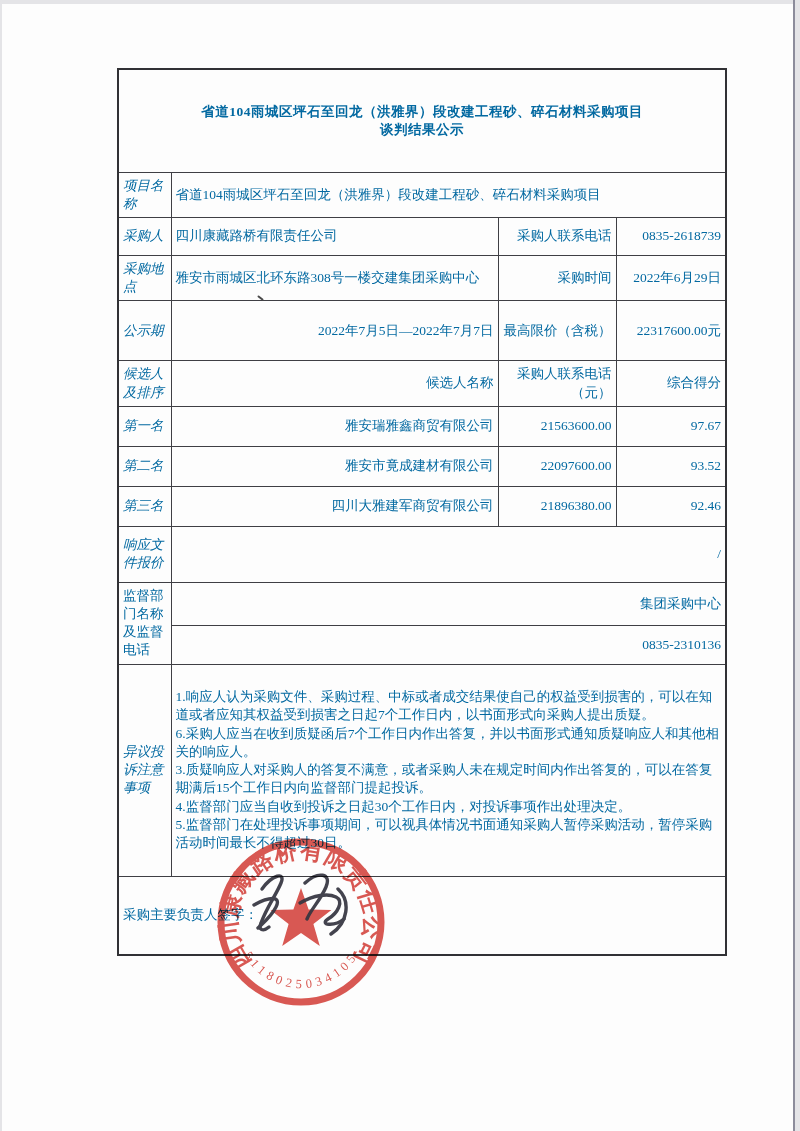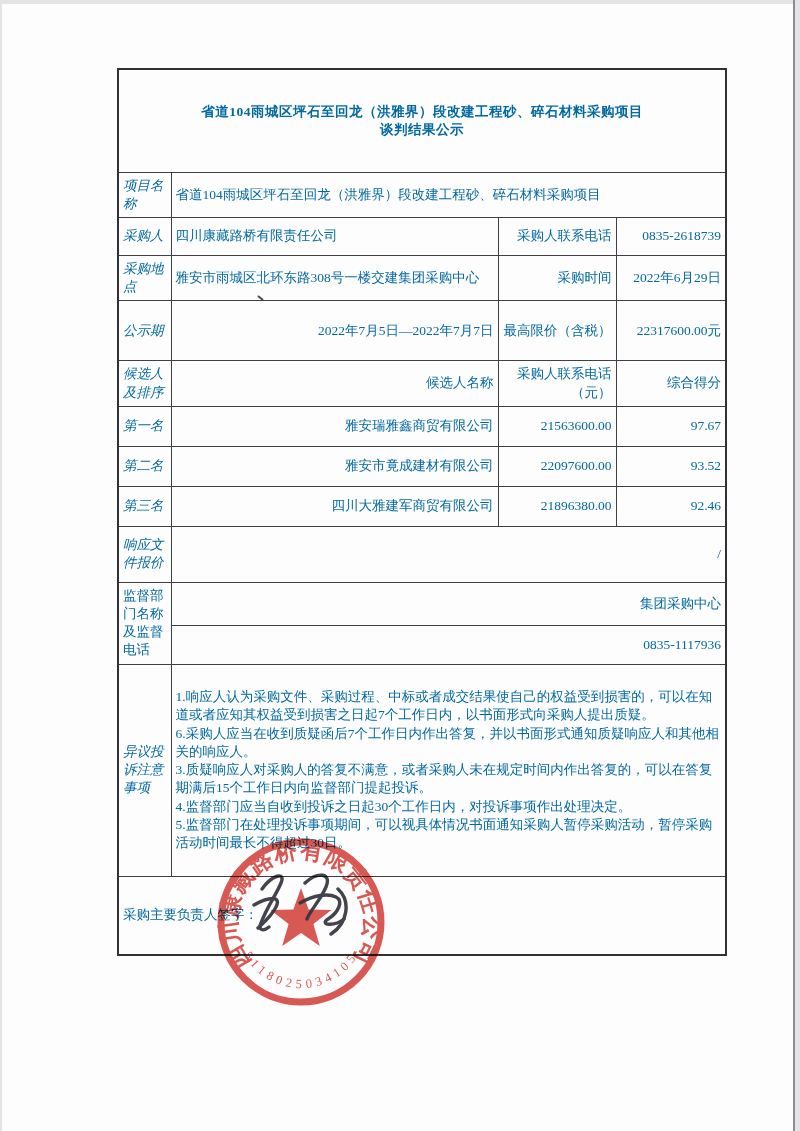--- a/index.html
+++ b/index.html
@@ -129,21 +129,21 @@
   </tr>
   <tr style="height:56px">
     <td class="lab">响应文件报价</td>
     <td colspan="3" class="c">/</td>
   </tr>
   <tr style="height:40px">
     <td rowspan="2" class="lab-c">监督部门名称及监督电话</td>
     <td colspan="3" class="c">集团采购中心</td>
   </tr>
   <tr style="height:36px">
-    <td colspan="3" class="c">0835-1117936</td>
+    <td colspan="3" class="c">0835-2310136</td>
   </tr>
   <tr style="height:212px">
     <td class="lab">异议投诉注意事项</td>
     <td colspan="3" class="objection-cell">
       <div>1.响应人认为采购文件、采购过程、中标或者成交结果使自己的权益受到损害的，可以在知道或者应知其权益受到损害之日起7个工作日内，以书面形式向采购人提出质疑。</div>
       <div>6.采购人应当在收到质疑函后7个工作日内作出答复，并以书面形式通知质疑响应人和其他相关的响应人。</div>
       <div>3.质疑响应人对采购人的答复不满意，或者采购人未在规定时间内作出答复的，可以在答复期满后15个工作日内向监督部门提起投诉。</div>
       <div>4.监督部门应当自收到投诉之日起30个工作日内，对投诉事项作出处理决定。</div>
       <div>5.监督部门在处理投诉事项期间，可以视具体情况书面通知采购人暂停采购活动，暂停采购活动时间最长不得超过30日。</div>
     </td>

